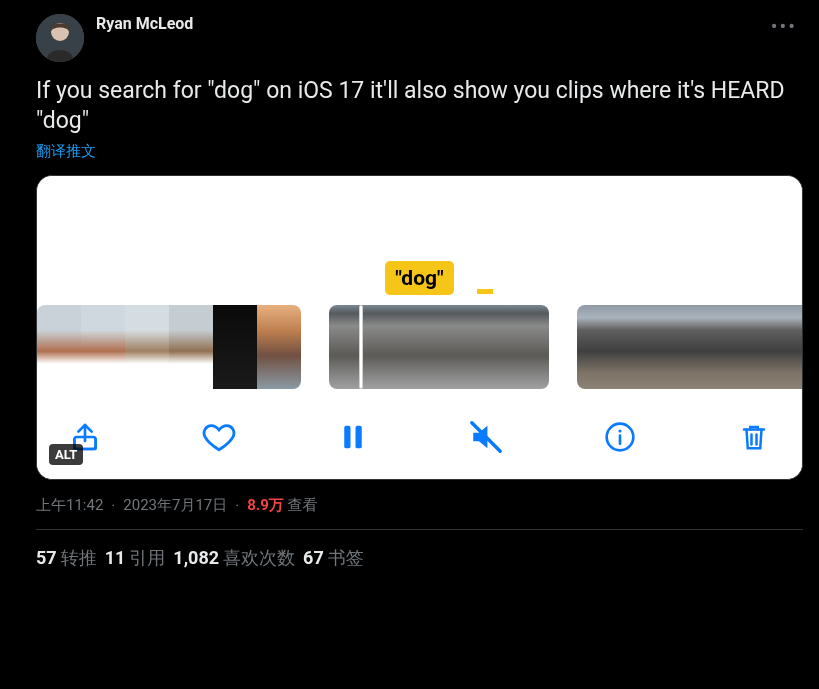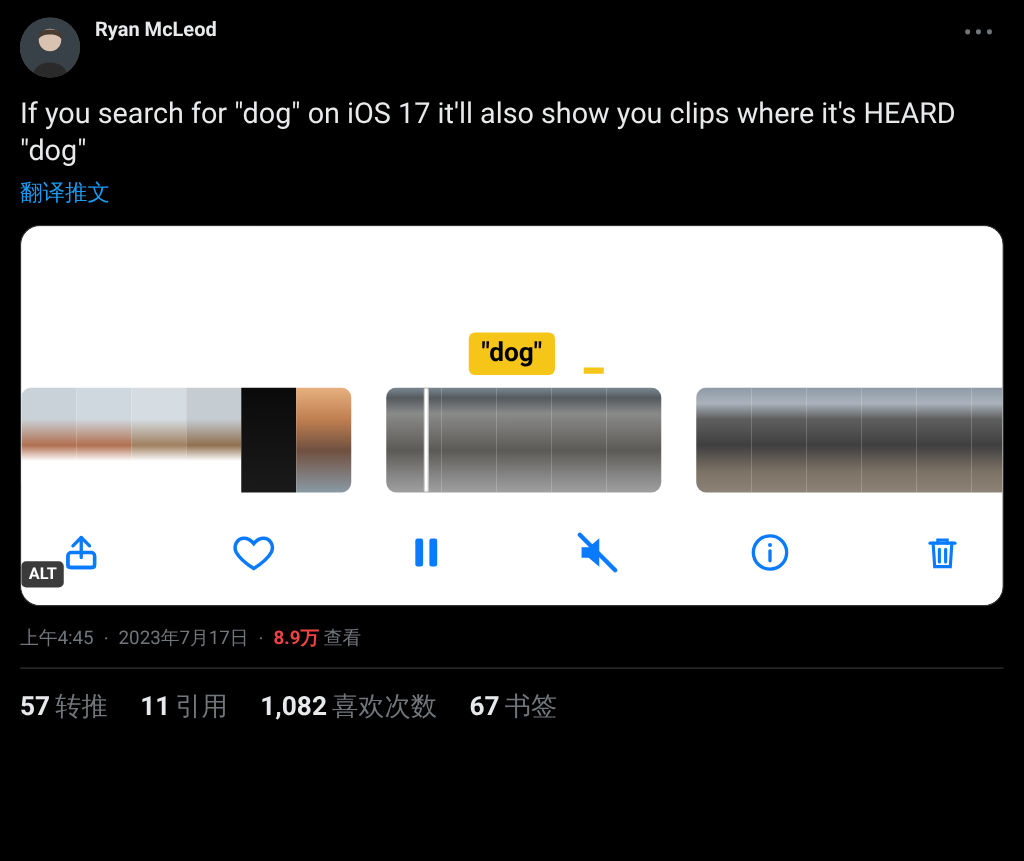--- a/index.html
+++ b/index.html
@@ -4,21 +4,21 @@
 <style>
   * { margin: 0; padding: 0; box-sizing: border-box; }
   body {
     background: #000;
     color: #e7e9ea;
     font-family: -apple-system, BlinkMacSystemFont, "Segoe UI", Roboto, Helvetica, Arial, sans-serif;
     width: 819px;
     height: 689px;
     overflow: hidden;
   }
-  .tweet { padding: 14px 16px 0 16px; }
+  .tweet { padding: 14px 16px 0 16px; margin-left: 20px; }
   .header { display: flex; align-items: flex-start; }
   .avatar {
     width: 48px; height: 48px; border-radius: 50%;
     background: linear-gradient(135deg, #3a3a3a 0%, #5c5c5c 40%, #8a6b5c 60%, #2a2a2a 100%);
     flex-shrink: 0;
     display: flex; align-items: center; justify-content: center;
     overflow: hidden;
   }
   .avatar svg { width: 48px; height: 48px; }
   .names { margin-left: 12px; flex: 1; }
@@ -29,21 +29,21 @@
     margin-top: 14px;
     font-size: 23px;
     line-height: 30px;
     color: #e7e9ea;
     font-weight: 400;
   }
   .translate-link {
     display: inline-block;
     margin-top: 6px;
     color: #1d9bf0;
-    font-size: 18px;
+    font-size: 15px;
     cursor: pointer;
   }
   .media-card {
     margin-top: 14px;
     width: 100%;
     border-radius: 16px;
     overflow: hidden;
     border: 1px solid #2f3336;
     background: #fff;
     position: relative;
@@ -106,21 +106,21 @@
     background: #fff;
   }
   .toolbar .ico {
     color: #0a7bff;
     width: 36px; height: 36px;
     display:flex; align-items:center; justify-content:center;
     cursor:pointer;
   }
   .alt-badge {
     position: absolute;
-    left: 0; bottom: 14px;
+    left: 12px; bottom: 14px;
     background: rgba(0,0,0,0.77);
     color: #fff;
     font-size: 13px;
     font-weight: 700;
     padding: 3px 6px;
     border-radius: 4px;
     cursor: pointer;
   }
   .meta-row {
     margin-top: 16px;
@@ -129,23 +129,23 @@
     display:flex; align-items:center; gap:4px;
     flex-wrap: wrap;
   }
   .meta-row .dot::before { content:"·"; margin:0 4px; color:#71767b;}
   .meta-row strong { color:#ef4444; font-weight:700; }
   .divider {
     margin-top: 14px;
     border-top: 1px solid #2f3336;
   }
   .stats-row {
-    display:flex; gap:26px;
+    display:flex; gap:8px;
     padding: 16px 0 0 0;
-    font-size: 21px;
+    font-size: 18px;
     color:#71767b;
   }
   .stats-row .stat strong { color:#e7e9ea; font-weight:700; margin-right:4px; }
 </style>
 </head>
 <body>
 
 <div class="tweet">
 
   <div class="header">
@@ -245,21 +245,21 @@
           <line x1="10" y1="10" x2="10" y2="18"></line>
             <line x1="14" y1="10" x2="14" y2="18"></line>
         </svg>
       </div>
     </div>
 
     <div class="alt-badge">ALT</div>
   </div>
 
   <div class="meta-row">
-    <span>上午4:45</span>
+    <span>上午11:42</span>
     <span class="dot"></span>
     <span>2023年7月17日</span>
     <span class="dot"></span>
     <span><strong>8.9万</strong> <span>查看</span></span>
   </div>
 
   <div class="divider"></div>
 
   <div class="stats-row">
     <span class="stat"><strong>57</strong><span>转推</span></span>

